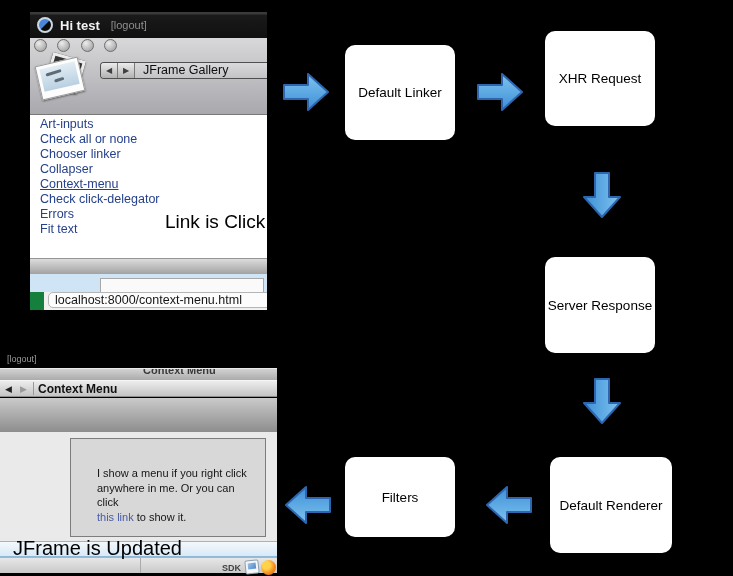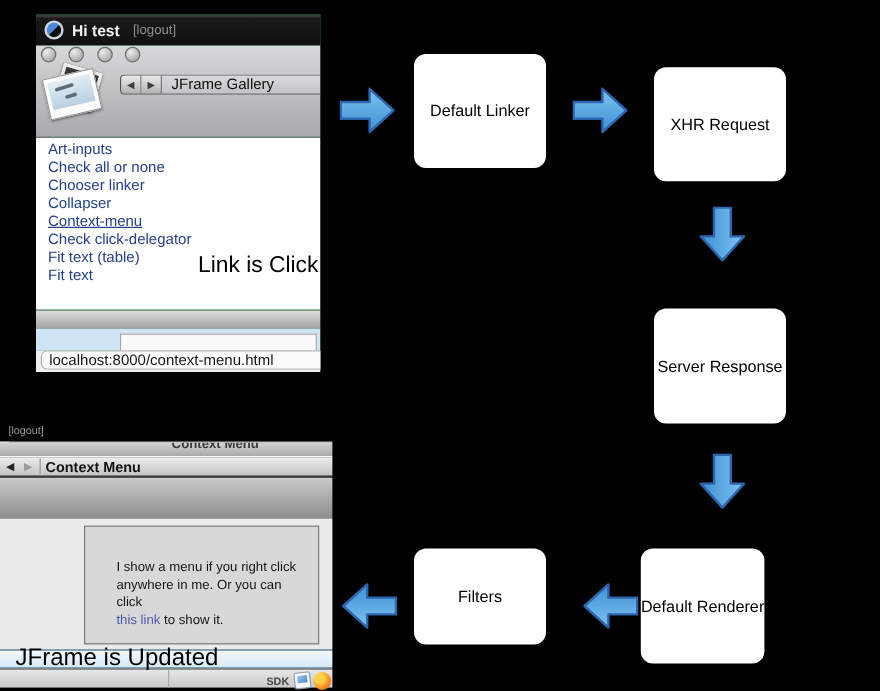--- a/index.html
+++ b/index.html
@@ -5,23 +5,23 @@
   * { margin:0; padding:0; box-sizing:border-box; }
   html,body { background:#000; }
   body { font-family:"Liberation Sans", sans-serif; }
   #stage { position:relative; width:733px; height:576px; background:#000; overflow:hidden; }
 
   
   .flow-box { position:absolute; background:#fff; border-radius:10px;
               display:flex; align-items:center; justify-content:center;
               font-size:13.5px; color:#000; text-align:center; }
   #box-linker   { left:345px; top:45px;  width:110px; height:95px; }
-  #box-xhr      { left:545px; top:56px;  width:110px; height:95px; }
+  #box-xhr      { left:545px; top:31px;  width:110px; height:95px; }
   #box-server   { left:545px; top:257px; width:110px; height:96px; }
-  #box-renderer { left:534px; top:457px; width:103px; height:96px; }
+  #box-renderer { left:550px; top:457px; width:122px; height:96px; }
   #box-filters  { left:345px; top:457px; width:110px; height:80px; }
 
   .arrow { position:absolute; width:46px; height:40px; }
   .arrow.down { transform:rotate(90deg); }
   .arrow.left { transform:rotate(180deg); }
   #arrow-1 { left:283px; top:72px; }
   #arrow-2 { left:477px; top:72px; }
   #arrow-3 { left:579px; top:175px; }
   #arrow-4 { left:579px; top:381px; }
   #arrow-5 { left:486px; top:485px; }
@@ -70,21 +70,21 @@
                 background:#fff; overflow:hidden; padding-top:2px; }
   .gallery-link { height:15px; line-height:15px; font-size:12.5px; padding-left:10px;
                   color:#26418c; cursor:pointer; white-space:nowrap; }
   .gallery-link.active { text-decoration:underline; }
 
   .tw-graybar { position:absolute; left:0; top:246px; width:100%; height:16px;
                 background:linear-gradient(#dcdcdc,#a2a2a2); border-top:1px solid #969696; }
   .tw-blue { position:absolute; left:0; top:262px; width:100%; height:18px; background:#cfe4f5; }
   .tw-whitebox { position:absolute; left:70px; top:4px; width:164px; height:14px;
                  background:#fafafa; border:1px solid #a8a8a8; border-bottom:none; }
-  .tw-urlrow { position:absolute; left:0; top:280px; width:100%; height:30px; background:#f0f0f0;padding-left:16px; }
+  .tw-urlrow { position:absolute; left:14px; top:280px; width:100%; height:30px; background:#f0f0f0;padding-left:16px; }
   .tw-urlbox { position:absolute; left:4px; top:0; width:250px; height:16px;
                background:#fcfcfc; border:1px solid #b5b5b5; border-radius:5px;
                font-size:12.5px; line-height:15px; color:#151515; padding-left:6px;
                white-space:nowrap; overflow:hidden; }
 
   .stage-annotation { position:absolute; color:#000; white-space:nowrap; }
   #annot-link-click { left:165px; top:211px; font-size:19px; }
   #annot-jframe     { left:13px;  top:537px; font-size:20px; }
 
   
@@ -177,21 +177,21 @@
       </div>
     </div>
 
     <div class="tw-content">
       <div class="gallery-link">Art-inputs</div>
       <div class="gallery-link">Check all or none</div>
       <div class="gallery-link">Chooser linker</div>
       <div class="gallery-link">Collapser</div>
       <div class="gallery-link active">Context-menu</div>
       <div class="gallery-link">Check click-delegator</div>
-      <div class="gallery-link">Fit text (table)</div>
+      <div class="gallery-link">Errors</div>
       <div class="gallery-link">Fit text</div>
     </div>
 
     <div class="tw-graybar"></div>
     <div class="tw-blue">
       <div class="tw-whitebox"></div>
     </div>
     <div class="tw-urlrow">
       <div class="tw-urlbox">localhost:8000/context-menu.html</div>
     </div>

